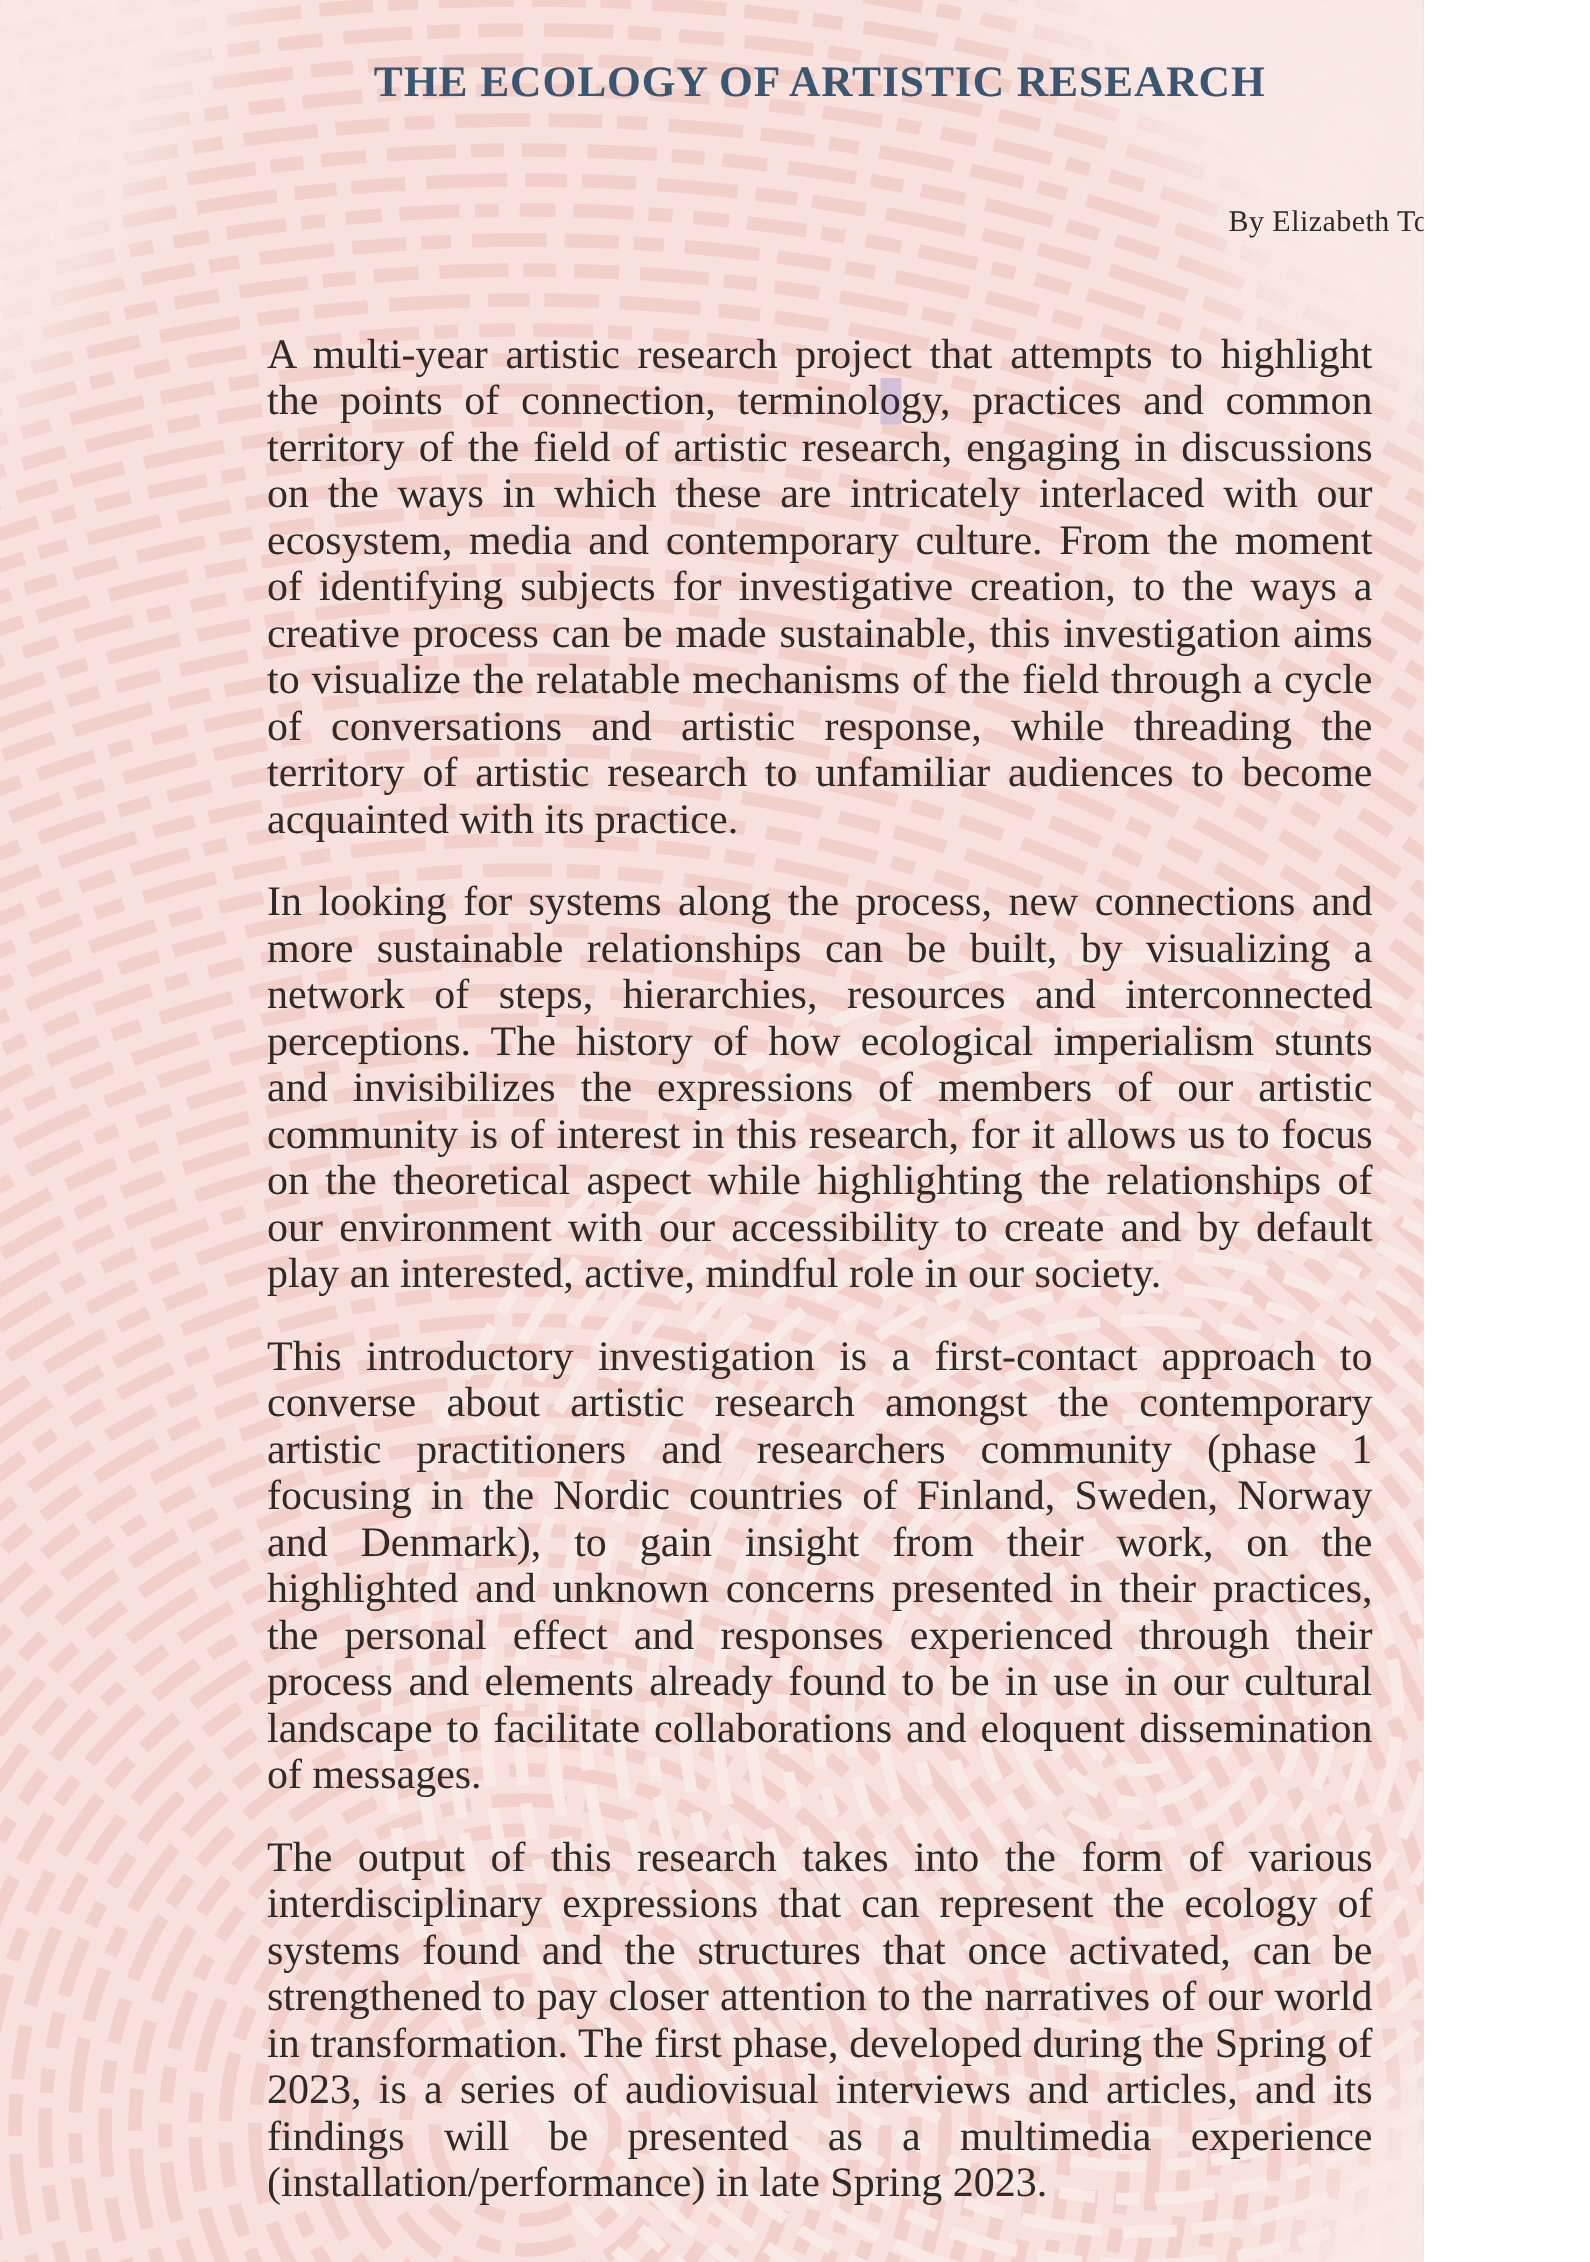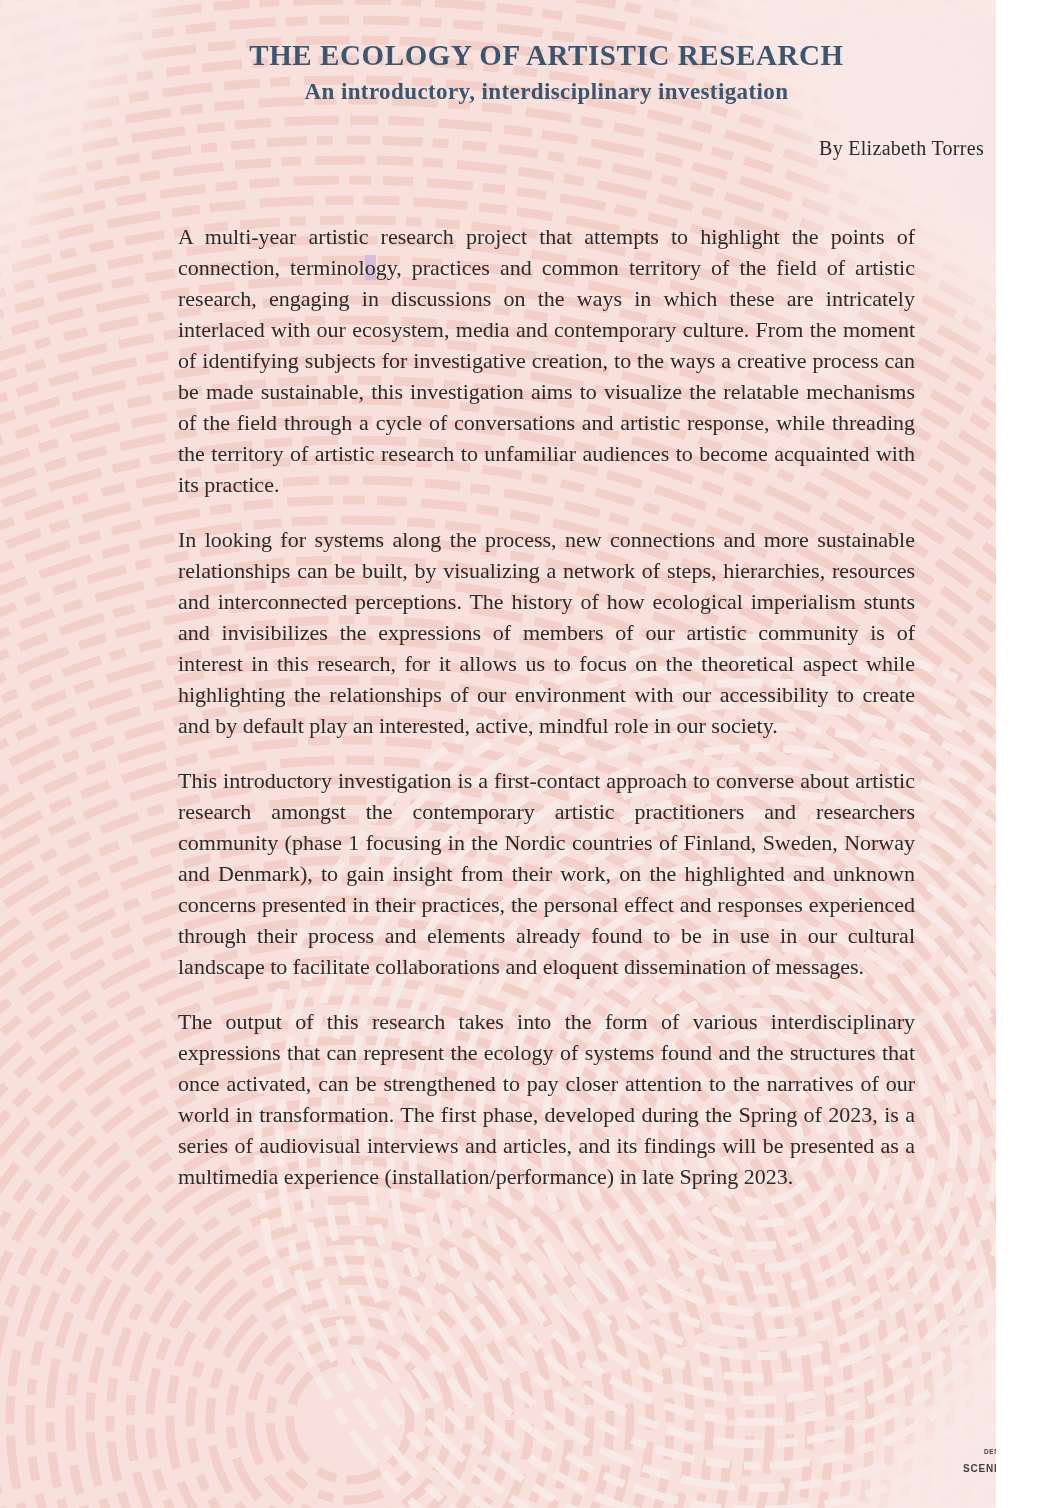--- a/index.html
+++ b/index.html
@@ -1,42 +1,43 @@
 <!DOCTYPE html>
 <html><head>
 <meta charset="utf-8">
 <style>
   html,body{margin:0;padding:0;}
   .page{
     position:relative;
-    width:996px;height:1508px;
+    width:902px;height:1508px;
     overflow:hidden;
     background:#fdba74;
     font-family:"Liberation Serif", serif;
+    padding-left:47px;
   }
   .texture{position:absolute;left:0;top:0;width:1060px;height:1508px;display:block;}
   .content{position:absolute;left:0;top:0;width:1060px;height:1508px;}
 
   .doc-header{
     position:absolute;left:178px;top:38px;width:737px;
     text-align:center;color:#3a5671;
   }
   .doc-title{
     margin:0;font-size:29px;font-weight:700;letter-spacing:0.6px;line-height:34px;
   }
   .doc-subtitle{
     margin:6px 0 0;font-size:23px;font-weight:700;letter-spacing:0.4px;line-height:27px;
   }
   .byline{
     position:absolute;right:76px;top:137px;
     font-size:20px;color:#2c2b29;letter-spacing:0.3px;font-family:Liberation Serif, serif;
   }
   .body-text{
     position:absolute;left:178px;top:221px;width:737px;
-    font-size:22px;line-height:31px;color:#2d2a28;
+    font-size:28px;line-height:31px;color:#2d2a28;
     text-align:justify;text-justify:inter-word;
   }
   .body-text p{margin:0 0 24px;}
   .hl{background:#d4bfd9;}
   .logo{
     position:absolute;right:20px;bottom:15px;
     text-align:right;
     font-family:"Liberation Sans", sans-serif;
     font-weight:700;font-size:10px;letter-spacing:0.8px;
     color:#46403c;line-height:16px;
@@ -173,21 +174,20 @@
       <rect x="800" y="30" width="100" height="430" transform="rotate(18 850 245)" fill="#f9e9e6" opacity="0.5" filter="url(#soft)"></rect>
       <polygon points="1100,1150 1100,1560 820,1560" fill="#f9e9e6" opacity="0.92" filter="url(#soft)"></polygon>
       <polygon points="-40,-40 190,-40 -40,360" fill="#f9e9e6" opacity="0.85" filter="url(#soft)"></polygon>
     </g>
   </svg>
 
   <div class="content">
 
     <header class="doc-header">
       <h1 class="doc-title">THE ECOLOGY OF ARTISTIC RESEARCH</h1>
-      <h2 class="doc-subtitle">An introductory, interdisciplinary investigation</h2>
     </header>
 
     <div class="byline">By Elizabeth Torres</div>
 
     <main class="body-text">
       <p><span>A multi-year artistic research project that attempts to highlight the points of connection, terminol</span><span class="hl">o</span><span>gy, practices and common territory of the field of artistic research, engaging in discussions on the ways in which these are intricately interlaced with our ecosystem, media and contemporary culture. From the moment of identifying subjects for investigative creation, to the ways a creative process can be made sustainable, this investigation aims to visualize the relatable mechanisms of the field through a cycle of conversations and artistic response, while threading the territory of artistic research to unfamiliar audiences to become acquainted with its practice.</span></p>
       <p>In looking for systems along the process, new connections and more sustainable relationships can be built, by visualizing a network of steps, hierarchies, resources and interconnected perceptions. The history of how ecological imperialism stunts and invisibilizes the expressions of members of our artistic community is of interest in this research, for it allows us to focus on the theoretical aspect while highlighting the relationships of our environment with our accessibility to create and by default play an interested, active, mindful role in our society.</p>
       <p>This introductory investigation is a first-contact approach to converse about artistic research amongst the contemporary artistic practitioners and researchers community (phase 1 focusing in the Nordic countries of Finland, Sweden, Norway and Denmark), to gain insight from their work, on the highlighted and unknown concerns presented in their practices, the personal effect and responses experienced through their process and elements already found to be in use in our cultural landscape to facilitate collaborations and eloquent dissemination of messages.</p>
       <p>The output of this research takes into the form of various interdisciplinary expressions that can represent the ecology of systems found and the structures that once activated, can be strengthened to pay closer attention to the narratives of our world in transformation. The first phase, developed during the Spring of 2023, is a series of audiovisual interviews and articles, and its findings will be presented as a multimedia experience (installation/performance) in late Spring 2023.</p>
     </main>

